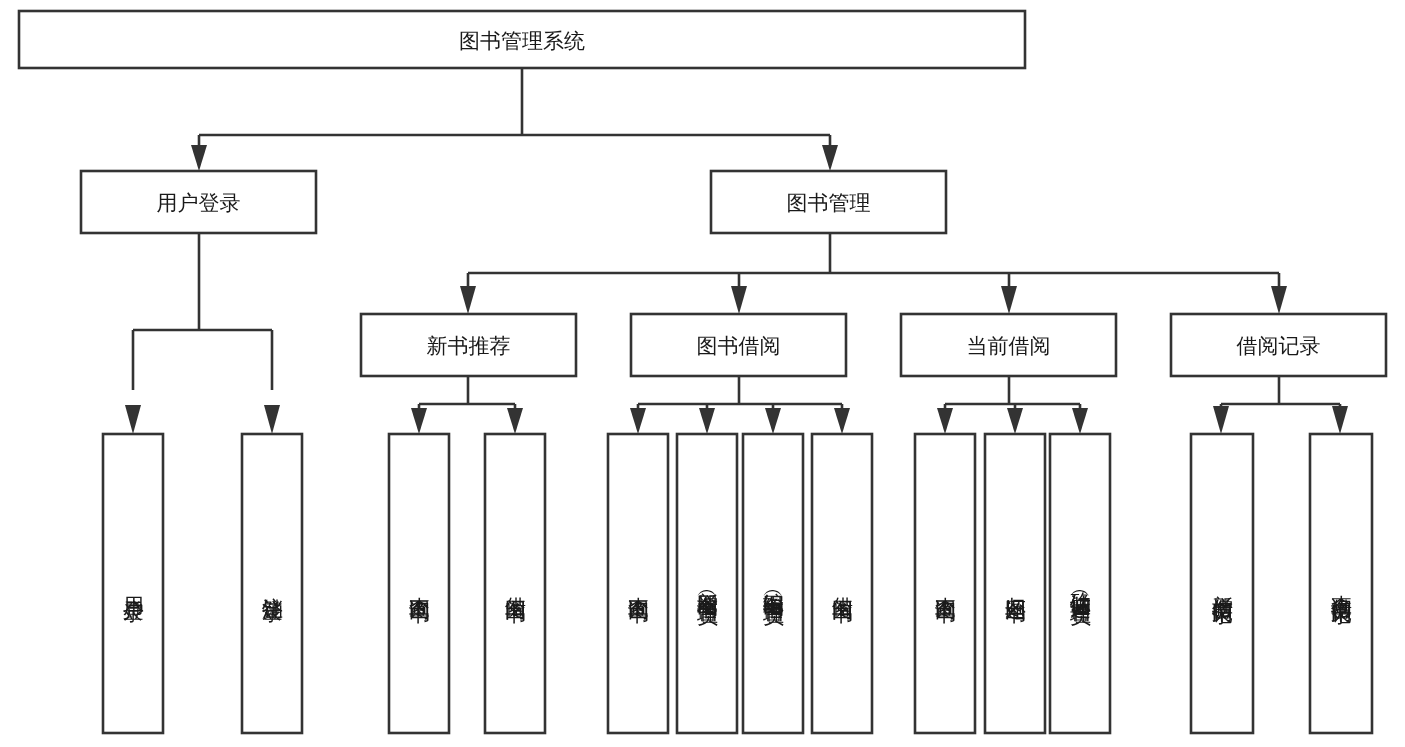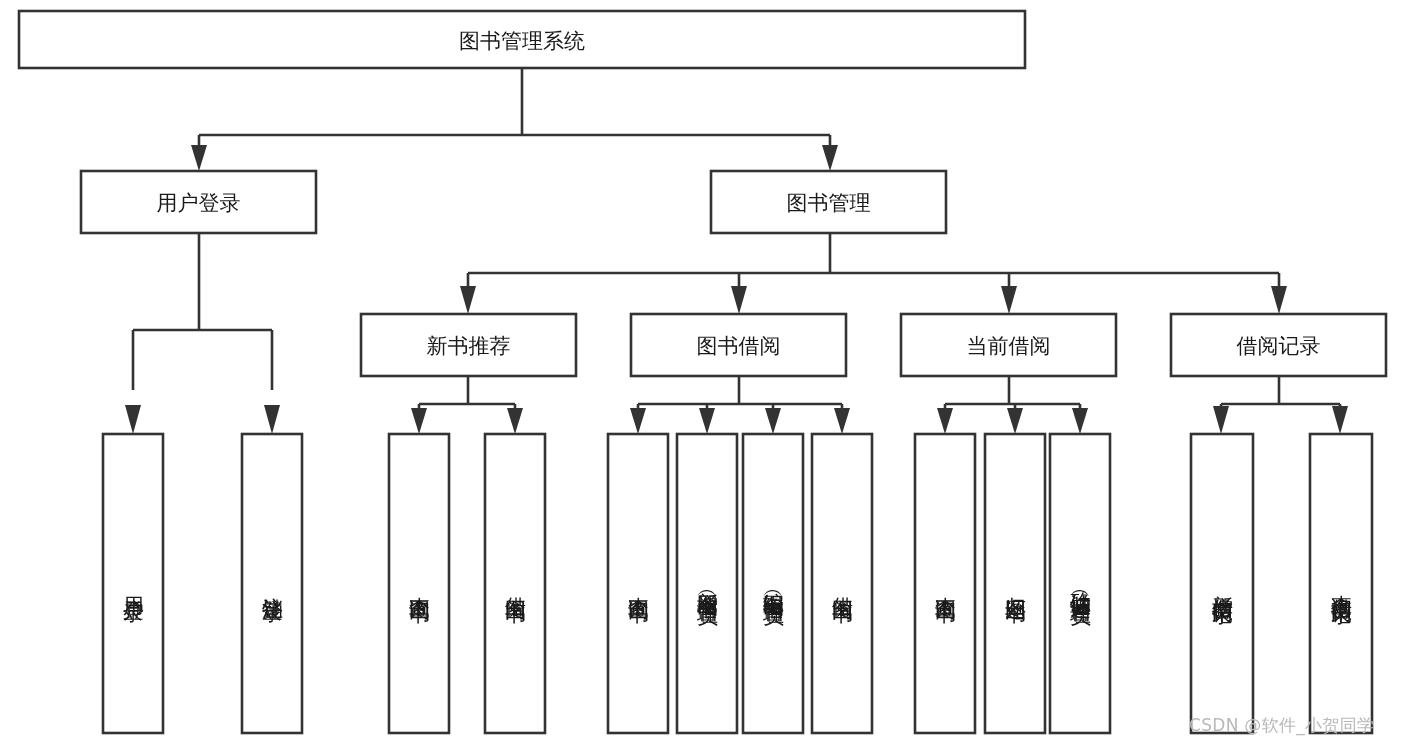--- a/index.html
+++ b/index.html
@@ -242,15 +242,14 @@
     <span class="vlabel-text">确认归还（管理员）</span>
   </div>
 
   <div class="vlabel-wrap" style="left:1191px; top:434px; width:62px; height:299px;">
     <span class="vlabel-text">新增借阅记录</span>
   </div>
   <div class="vlabel-wrap" style="left:1310px; top:434px; width:62px; height:299px;">
     <span class="vlabel-text">查询借阅记录</span>
   </div>
 
-  <div class="watermark">CSDN @软件_小贺同学</div>
 
 </div>
 
 </body></html>

